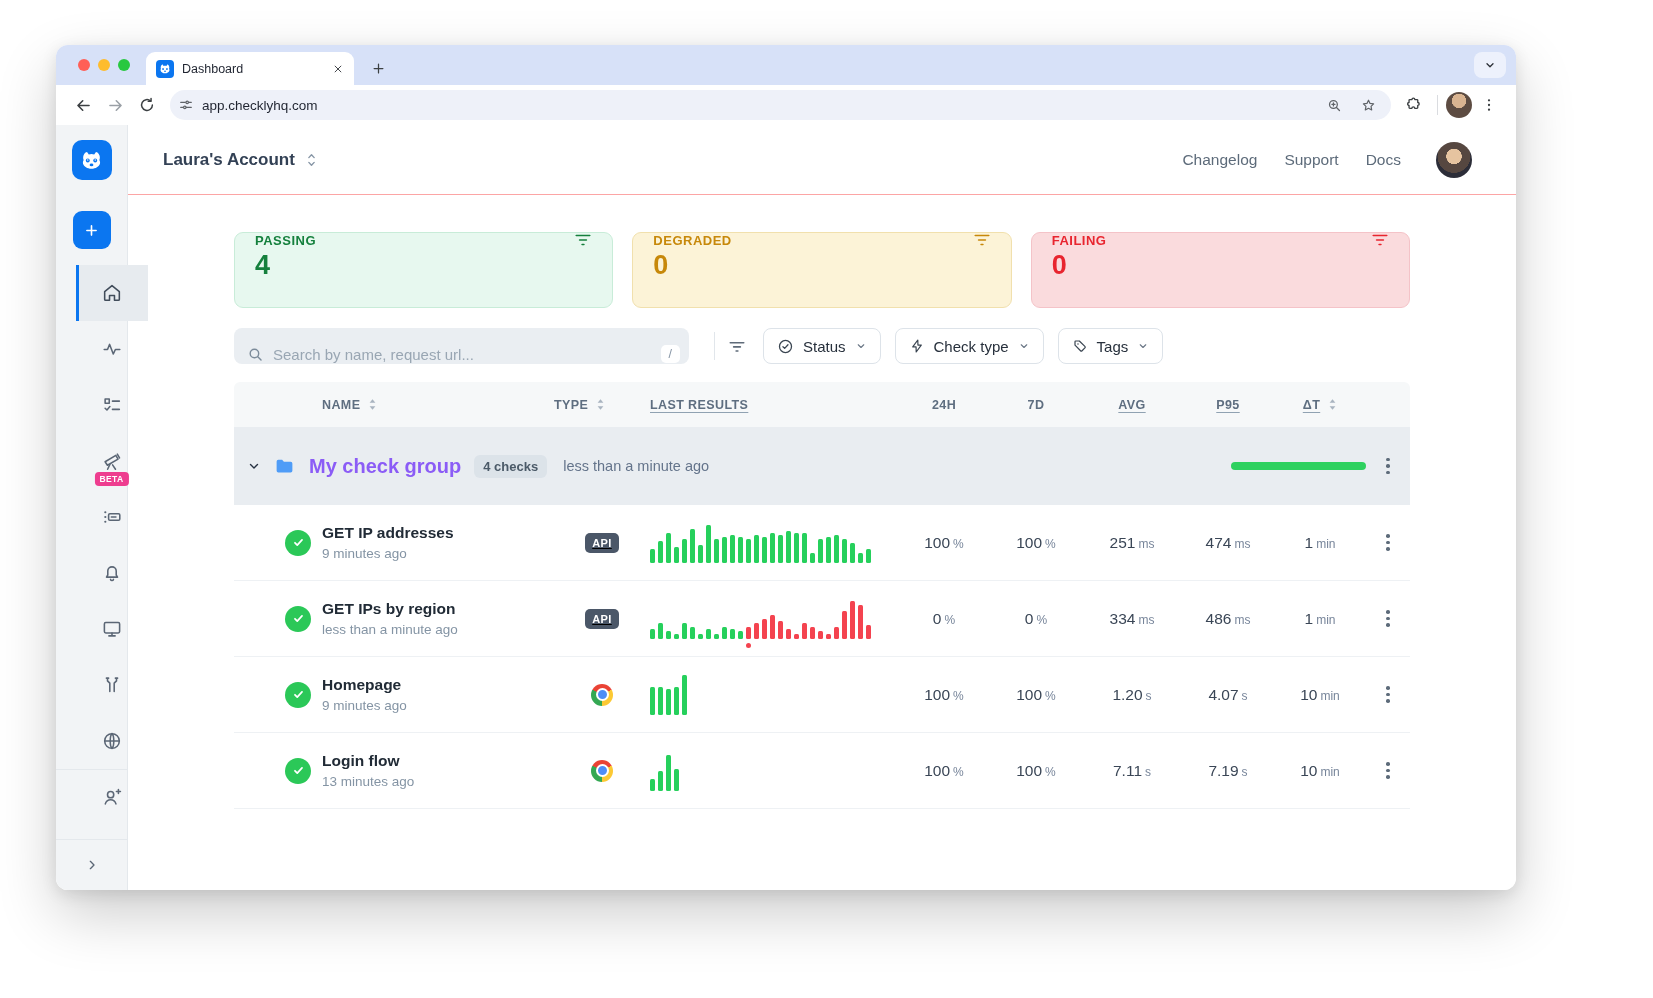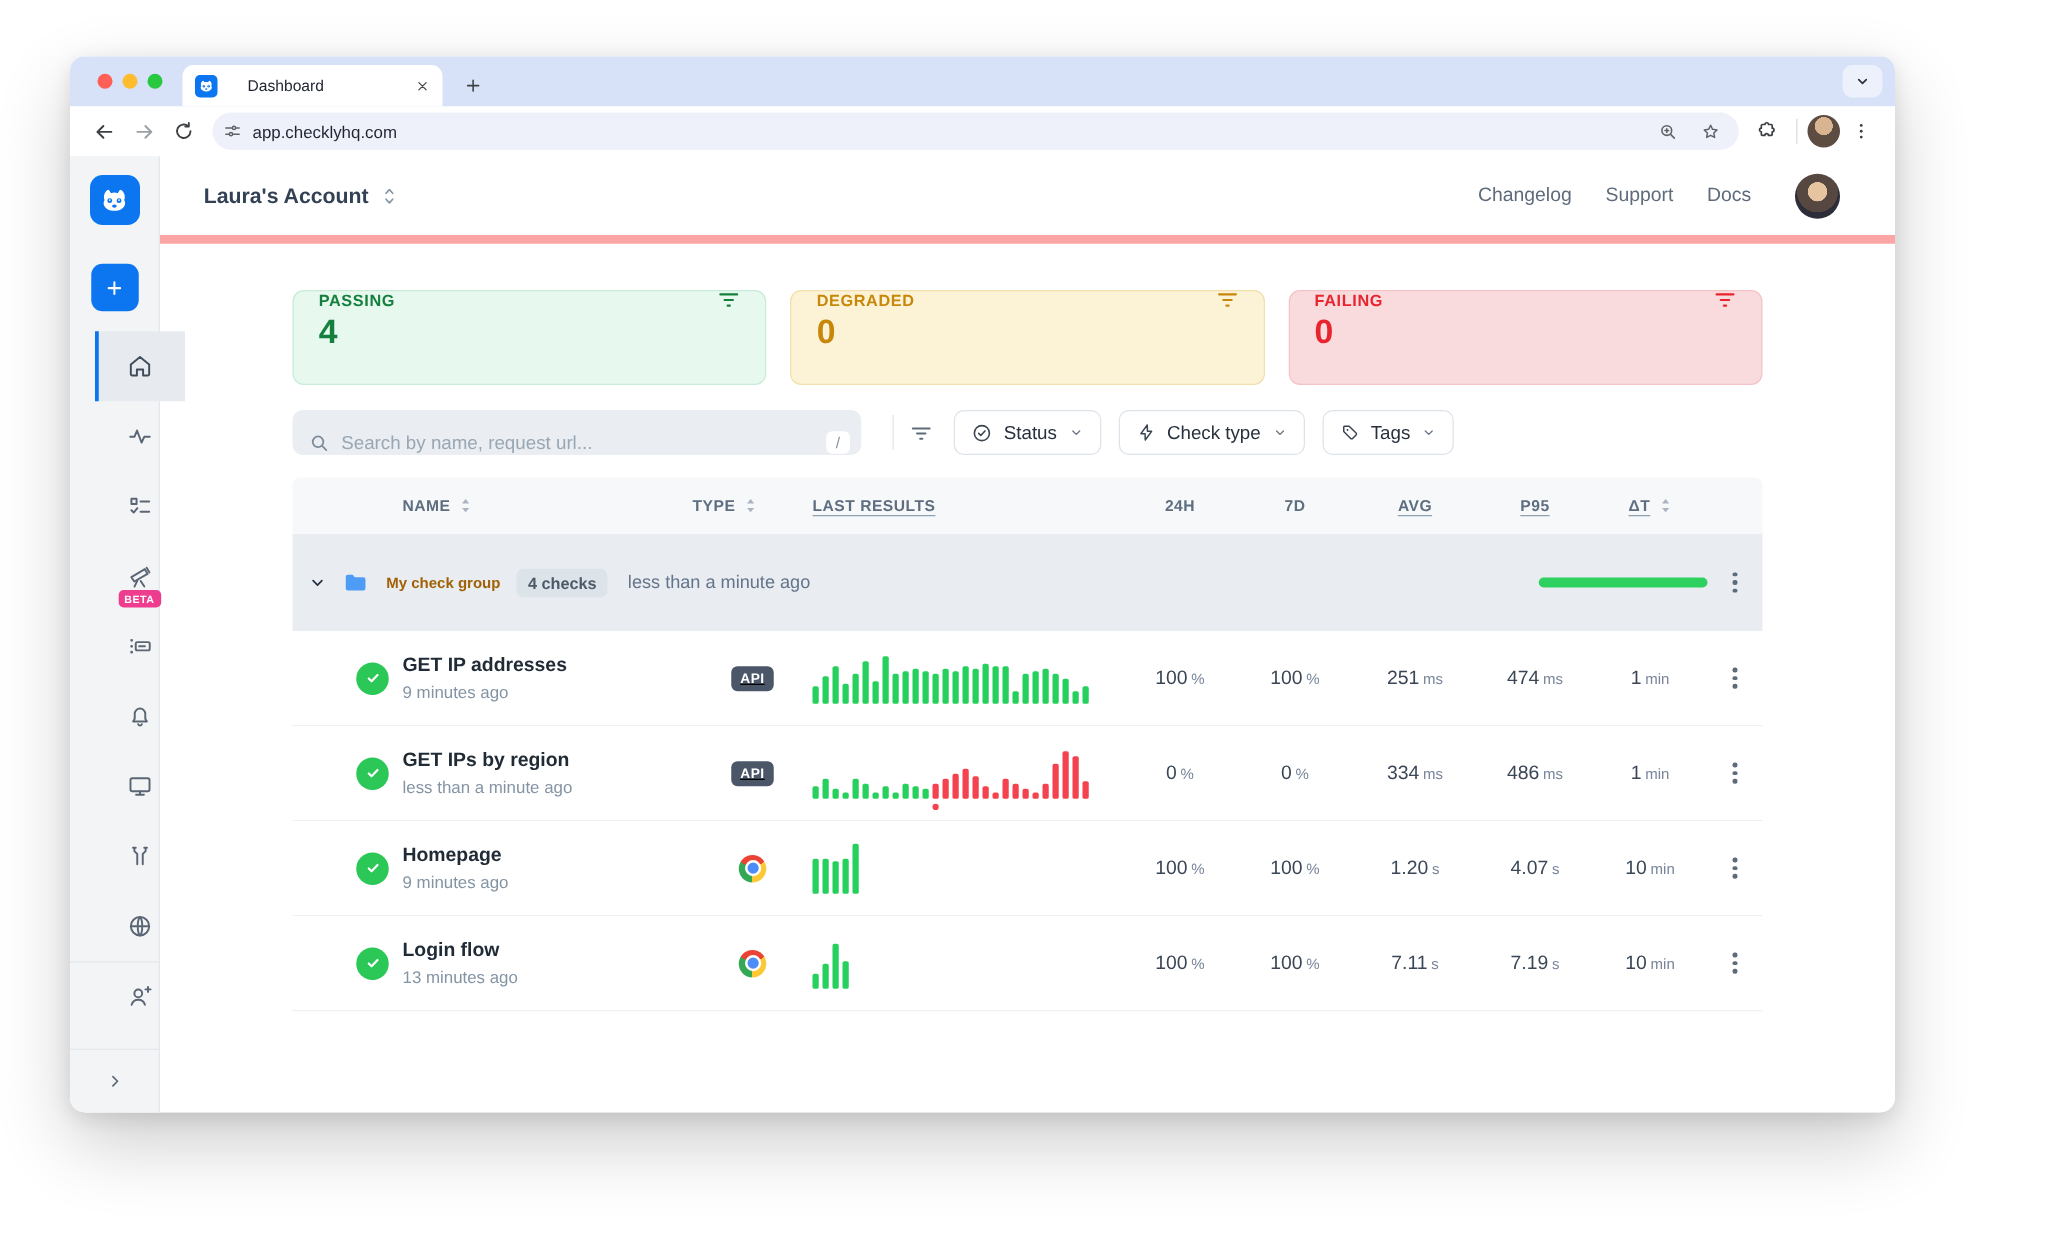--- a/index.html
+++ b/index.html
@@ -11,21 +11,21 @@
   *{margin:0;padding:0;box-sizing:border-box;}
   html,body{width:1653px;height:998px;background:#ffffff;font-family:"Liberation Sans","DejaVu Sans",sans-serif;}
   .page{position:relative;width:1653px;height:998px;overflow:hidden;}
   .window{position:absolute;left:56px;top:45px;width:1460px;height:845px;border-radius:12px;overflow:hidden;background:#fff;
     box-shadow:0 24px 60px rgba(0,0,0,.20),0 4px 16px rgba(0,0,0,.10);}
   
   .tabstrip{height:40px;background:#d7e1f8;display:flex;align-items:flex-end;position:relative;}
   .traffic{display:flex;gap:8px;padding:0 16px 0 22px;align-self:center;}
   .tl{width:12px;height:12px;border-radius:50%;}
   .tl.r{background:#ff5f57;}.tl.y{background:#febc2e;}.tl.g{background:#28c840;}
-  .tab{height:33px;width:208px;background:#fff;border-radius:9px 9px 0 0;display:flex;align-items:center;gap:24px;padding:0 8px 0 10px;}
+  .tab{height:33px;width:208px;background:#fff;border-radius:9px 9px 0 0;display:flex;align-items:center;gap:8px;padding:0 8px 0 10px;}
   .favicon{width:18px;height:18px;border-radius:4px;background:var(--brand);display:grid;place-items:center;flex:none;}
   .tabtitle{font-size:12.5px;color:#1f2430;flex:1;white-space:nowrap;overflow:hidden;}
   .tabclose{width:16px;height:16px;color:#44474c;display:grid;place-items:center;}
   .newtab{width:28px;height:28px;margin:0 0 3px 10px;display:grid;place-items:center;color:#3c4043;}
   .tabsearch{position:absolute;right:10px;top:7px;width:32px;height:26px;border-radius:8px;background:rgba(255,255,255,.55);display:grid;place-items:center;color:#2b2f36;}
   .toolbar{height:40px;background:#fff;display:flex;align-items:center;padding:0 12px;gap:2px;}
   .tbic{width:30px;height:30px;display:grid;place-items:center;color:#505458;flex:none;}
   .tbic.dim{color:#9aa0a6;}
   .omnibox{flex:1;height:30px;background:#eef1f9;border-radius:15px;display:flex;align-items:center;gap:8px;padding:0 10px 0 8px;margin:0 6px;min-width:0;}
   .siteinfo{color:#5f6368;display:grid;place-items:center;}
@@ -42,21 +42,21 @@
   .side-plus{width:38px;height:38px;border-radius:9px;background:var(--brand);color:#fff;display:grid;place-items:center;margin:16px 0;}
   .side-item{width:72px;height:56px;display:grid;place-items:center;position:relative;color:#5b6675;margin-left:40px;}
   .side-item.active{background:#e7ebef;color:#414c5a;}
   .side-item.active::before{content:'';position:absolute;left:0;top:0;bottom:0;width:3px;background:var(--brand);}
   .beta{position:absolute;bottom:3px;left:50%;transform:translateX(-50%);background:#ee3d8f;color:#fff;font-size:8.5px;font-weight:700;letter-spacing:.4px;padding:2px 5px;border-radius:4px;}
   .side-sep{width:72px;height:1px;background:#e4e8ec;flex:none;}
   .side-spacer{flex:1;}
   .side-bottom{width:72px;height:50px;display:grid;place-items:center;color:#5b6675;}
   
   .main{flex:1;display:flex;flex-direction:column;min-width:0;}
-  .appheader{height:70px;display:flex;align-items:center;padding:0 44px 0 35px;border-bottom:7px solid #fca5a5;flex:none;}
+  .appheader{height:70px;display:flex;align-items:center;padding:0 44px 0 35px;border-bottom:1px solid #fca5a5;flex:none;}
   .account{display:flex;align-items:center;gap:10px;font-size:17px;font-weight:700;color:#334155;cursor:pointer;}
   .updown{color:#8796a6;display:grid;place-items:center;}
   .hdr-right{margin-left:auto;display:flex;align-items:center;gap:27px;}
   .hdr-link{font-size:15.5px;color:#5d6b7a;cursor:pointer;}
   .hdr-avatar{width:36px;height:36px;border-radius:50%;margin-left:8px;
     background:radial-gradient(circle at 50% 40%,#e6c4a0 0 27%,#564740 28% 58%,#2c2d38 59%);}
   .content{width:1176px;margin:0 auto;padding-top:37px;}
   
   .cards{display:flex;gap:19px;}
   .card{flex:1;height:76px;border-radius:9px;display:flex;align-items:flex-start;justify-content:space-between;padding:0 20px;
@@ -79,21 +79,21 @@
   
   .table{margin-top:18px;}
   .thead{display:grid;grid-template-columns:var(--cols);height:45px;align-items:center;background:#f6f8f9;border-radius:6px 6px 0 0;}
   .th{font-size:12.5px;font-weight:700;color:#5e6e80;letter-spacing:.4px;display:flex;align-items:center;gap:8px;}
   .th.center{justify-content:center;}
   .th .u{text-decoration:underline;text-underline-offset:3px;text-decoration-thickness:1px;text-decoration-color:#90a2b2;}
   .sorticon{color:#a9b4c0;display:grid;place-items:center;}
   .grouprow{display:flex;align-items:center;height:78px;background:#e9edf1;}
   .g-chevron{width:40px;display:grid;place-items:center;color:#273242;}
   .g-folder{display:grid;place-items:center;}
-  .g-title{font-size:12px;font-weight:700;color:#a16207;margin-left:14px;}
+  .g-title{font-size:20px;font-weight:700;color:#8b5cf6;margin-left:14px;}
   .g-badge{margin-left:13px;background:#dce3e9;color:#4b5a68;font-size:13px;font-weight:600;padding:4px 9px;border-radius:6px;}
   .g-time{margin-left:16px;font-size:14.5px;color:#64748b;}
   .g-pill{margin-left:auto;width:135px;height:8px;border-radius:4px;background:var(--bar-green);}
   .kebabbox{width:44px;display:grid;place-items:center;align-self:stretch;}
   .kebab{display:flex;flex-direction:column;gap:3px;cursor:pointer;padding:4px;}
   .kebab i{width:3.5px;height:3.5px;border-radius:50%;background:#5d6b7a;}
   .row{display:grid;grid-template-columns:var(--cols);height:76px;align-items:center;background:#fff;border-bottom:1px solid #eef1f4;}
   .cc{display:grid;place-items:center;text-decoration:underline;}
   .statusdot{width:26px;height:26px;border-radius:50%;background:#2bc858;display:grid;place-items:center;color:#fff;}
   .rowname{font-size:15.5px;font-weight:600;color:#212b36;}

